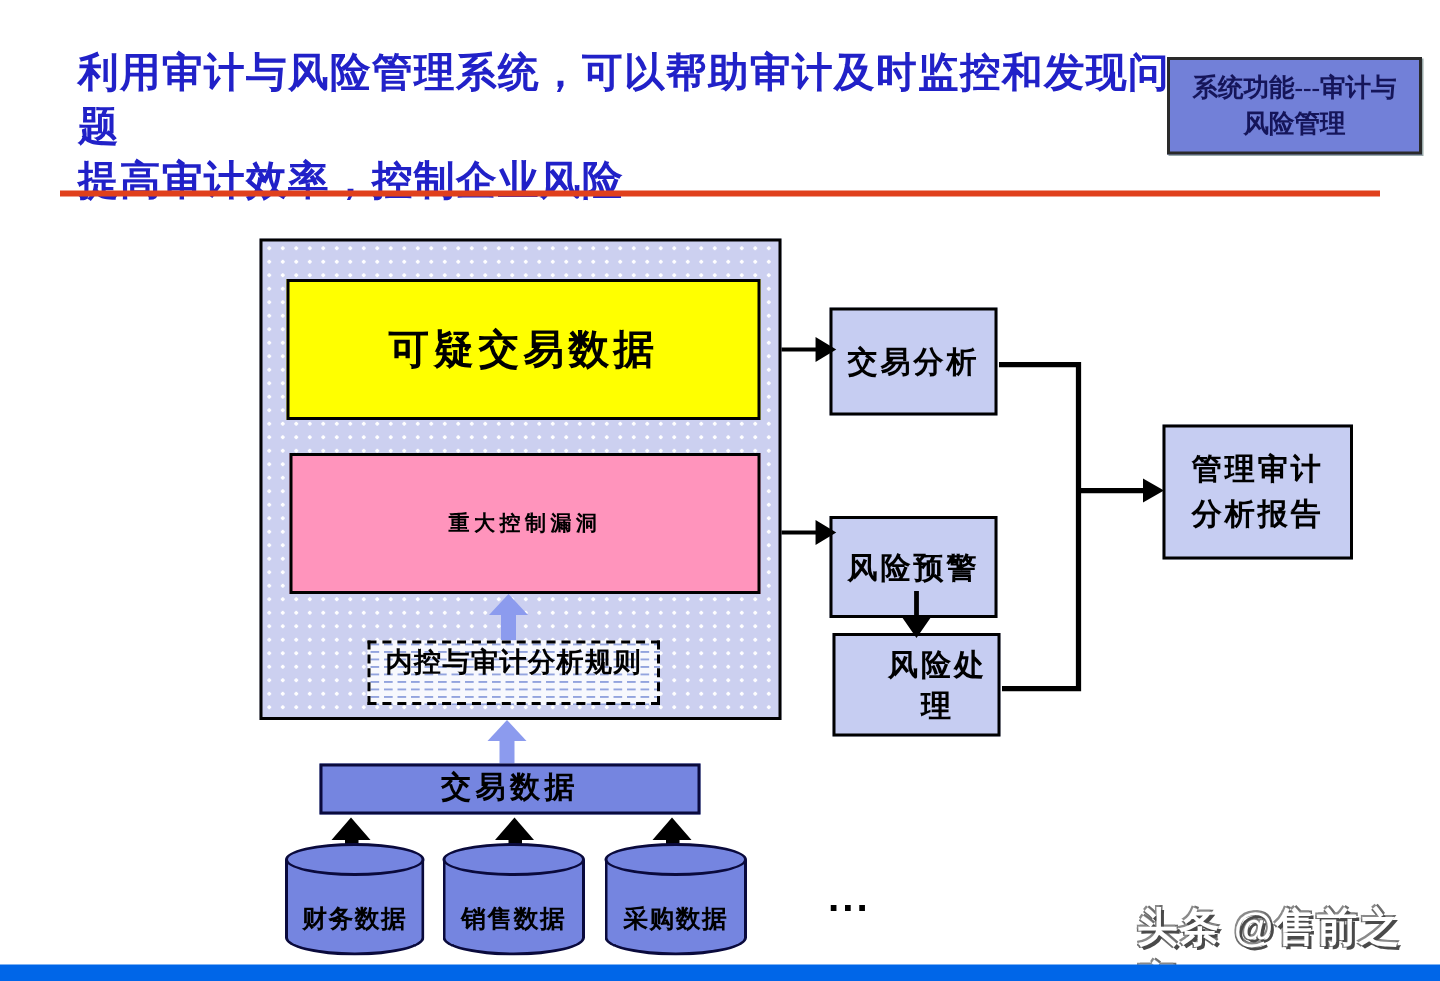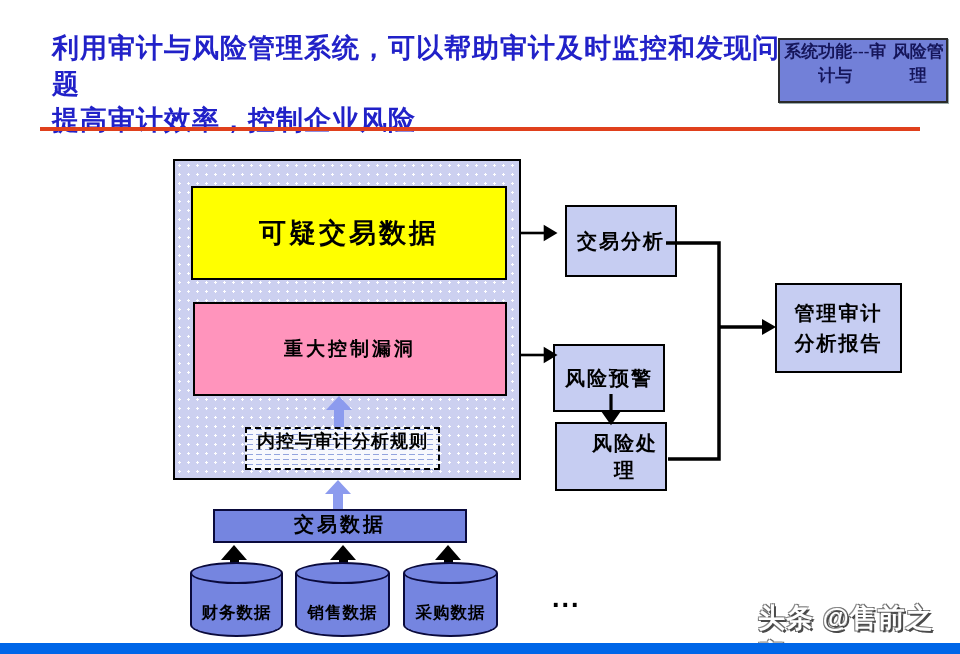--- a/index.html
+++ b/index.html
@@ -12,21 +12,21 @@
 
   
   .title {
     position:absolute; left:52px; top:30px; width:735px;
     color:#2121c8; font-weight:bold; font-size:27px; line-height:36px;
     letter-spacing:1px;
   }
   .corner-tag {
     position:absolute; left:778px; top:38px; width:170px; height:65px;
     background:#7280d8; border:2px solid #2a2a2a;
-    display:flex; flex-direction:row; justify-content:center;
+    display:flex; flex-direction:column; justify-content:center;
     text-align:center; color:#15155a; font-weight:bold;
     font-size:17px; line-height:24px;
     box-shadow:1px 1px 0 #9aa;
   }
   .divider {
     position:absolute; left:40px; top:127px; width:880px; height:4px;
     background:#e0401c;
   }
 
   
@@ -40,21 +40,21 @@
   .yellow-box {
     position:absolute; left:16px; top:25px; width:316px; height:94px;
     background:#ffff00; border:2px solid #000;
     display:flex; align-items:center; justify-content:center;
     font-size:27px; font-weight:bold; letter-spacing:3px; color:#000;
   }
   .pink-box {
     position:absolute; left:18px; top:141px; width:314px; height:94px;
     background:#ff94bc; border:2px solid #000;
     display:flex; align-items:center; justify-content:center;
-    font-size:19px; font-weight:bold; letter-spacing:3px; color:#000;
+    font-size:14px; font-weight:bold; letter-spacing:3px; color:#000;
   }
   .rules-box {
     position:absolute; left:70px; top:266px; width:195px; height:43px;
     border:2px dashed #000;
     background-color:#f7f8fd;
     background-image:
       linear-gradient(to right, transparent 0 6px, #f7f8fd 6px 9px),
       linear-gradient(to bottom, #93a4de 1.5px, transparent 1.5px);
     background-size:9px 9px, 100% 5px;
     display:flex; align-items:flex-start; justify-content:center;
@@ -76,21 +76,21 @@
   #soft-arrow-rules { left:151px; top:0px; height:31px; }   
   #soft-arrow-feed  { left:325px; top:480px; height:29px; } 
 
   
   .proc-box {
     position:absolute; background:#c6cdf2; border:2px solid #000;
     display:flex; align-items:center; justify-content:center;
     font-size:20px; font-weight:bold; color:#000; letter-spacing:2px;
     text-align:center;
   }
-  #pb-analysis { left:565px; top:205px; width:112px; height:72px; }
+  #pb-analysis { left:553px; top:205px; width:112px; height:72px; }
   #pb-warning  { left:553px; top:344px; width:112px; height:68px; }
   #pb-handling { left:555px; top:422px; width:112px; height:69px;padding-left:28px; }
   #pb-report   { left:775px; top:283px; width:127px; height:90px; line-height:30px; }
 
   
   .tx-box {
     position:absolute; left:213px; top:509px; width:254px; height:34px;
     background:#7585e0; border:2px solid #0a0a3c;
     display:flex; justify-content:center;
     font-size:20px; font-weight:bold; color:#000; letter-spacing:3px;

